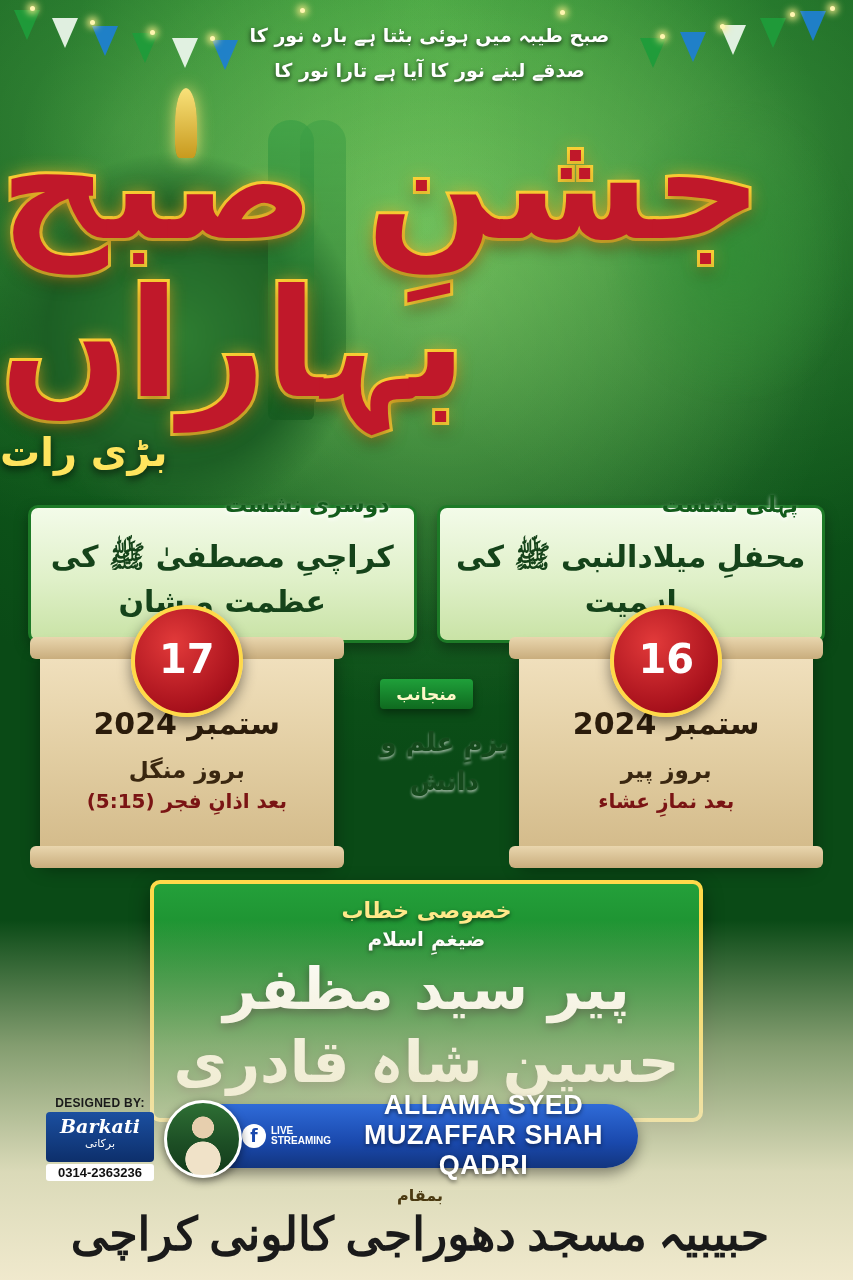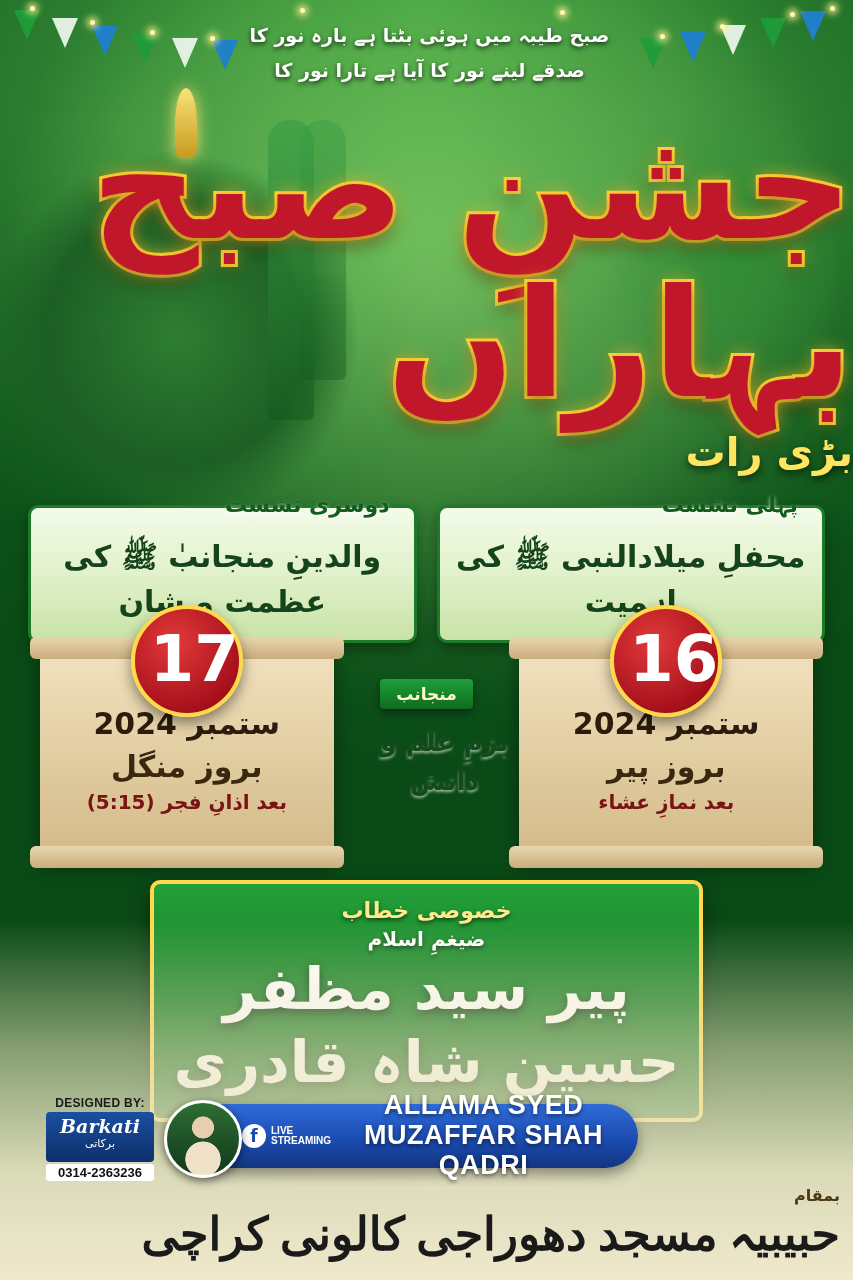--- a/index.html
+++ b/index.html
@@ -129,21 +129,21 @@
     line-height: 1.85;
     text-shadow: 0 2px 5px rgba(0,0,0,0.75);
     font-weight: bold;
   }
 
   
   .title-wrap {
     position: absolute;
     top: 108px;
     left: 0; right: 0;
-    text-align: right;
+    text-align: left;
     direction: rtl;
   }
   .title-main {
     font-family: "DejaVu Sans", sans-serif;
     font-size: 150px;
     font-weight: bold;
     line-height: 1.05;
     color: #c0182a;
     letter-spacing: -4px;
     -webkit-text-stroke: 6px #ffd83a;
@@ -241,39 +241,38 @@
     top: -40px;
     left: 50%;
     transform: translateX(-50%);
     width: 104px;
     height: 104px;
     border-radius: 50%;
     background: radial-gradient(circle at 38% 32%, #e23a3a 0%, #a8111c 70%, #7d0a14 100%);
     border: 4px solid #ffd94a;
     color: #ffffff;
     font-family: "DejaVu Sans", sans-serif;
-    font-size: 64px;
+    font-size: 40px;
     font-weight: bold;
     line-height: 100px;
     box-shadow: 0 6px 14px rgba(0,0,0,0.45);
-    text-align: right;
   }
   .date-month {
     font-family: "DejaVu Sans", sans-serif;
     font-size: 30px;
     font-weight: bold;
     color: #2b1c0b;
     line-height: 1.4;
   }
   .date-day {
     font-family: "DejaVu Sans", sans-serif;
-    font-size: 30px;
+    font-size: 23px;
     font-weight: bold;
     color: #3a2710;
-    margin-top: 4px;
+    margin-top: 12px;
   }
   .date-time {
     font-family: "DejaVu Sans", sans-serif;
     font-size: 20px;
     font-weight: bold;
     color: #7a1414;
     margin-top: 6px;
   }
   .mid-tag {
     width: 190px;
@@ -455,21 +454,21 @@
     letter-spacing: 0.5px;
     text-shadow: 0 2px 4px rgba(0,0,0,0.5);
     padding-right: 12px;
   }
 
   
   .venue {
     position: absolute;
     left: 0; right: 13px;
     bottom: 18px;
-    text-align: right;
+    text-align: center;
     direction: rtl;
   }
   .venue-badge {
     font-family: "DejaVu Sans", sans-serif;
     font-size: 16px;
     font-weight: bold;
     color: #4b3a12;
     margin-bottom: 2px;
   }
   .venue-name {
@@ -526,21 +525,21 @@
     <div class="title-sub">بڑی رات</div>
   </div>
 
   <div class="sessions">
     <div class="session">
       <div class="session-tag">پہلی نشست</div>
       <div class="session-title">محفلِ میلادالنبی ﷺ کی اہمیت</div>
     </div>
     <div class="session">
       <div class="session-tag">دوسری نشست</div>
-      <div class="session-title">والدینِ منجانبٰ ﷺ کی عظمت و شان</div>
+      <div class="session-title">کراچیِ مصطفیٰ ﷺ کی عظمت و شان</div>
     </div>
   </div>
 
   <div class="dates">
     <div class="scroll">
       <div class="date-badge">16</div>
       <div class="date-month">ستمبر 2024</div>
       <div class="date-day">بروز پیر</div>
       <div class="date-time">بعد نمازِ عشاء</div>
     </div>

